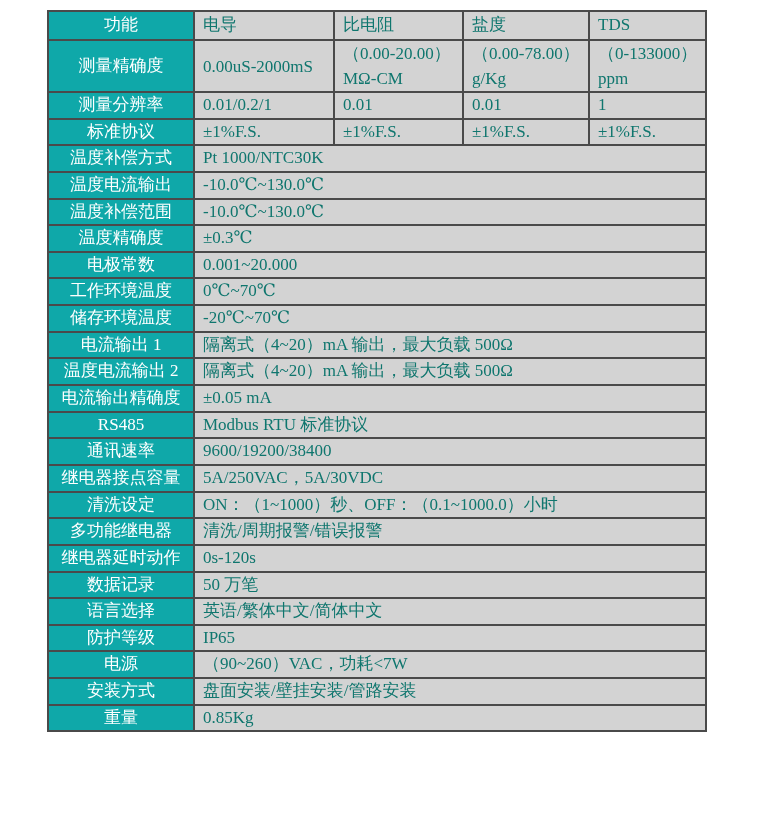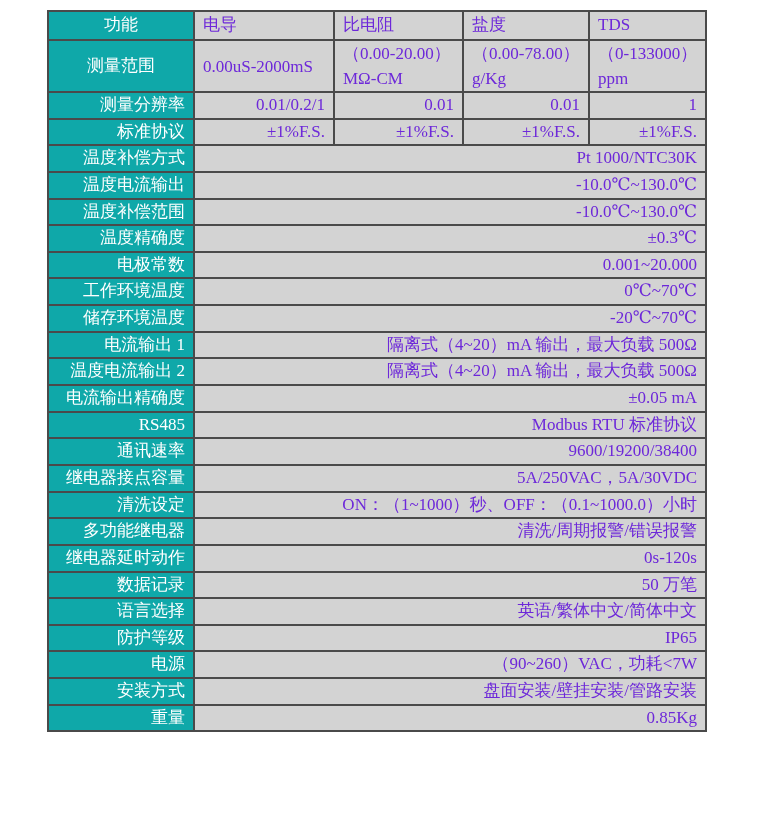--- a/index.html
+++ b/index.html
@@ -29,26 +29,26 @@
   }
   td.label{
     background:#0fa8a9;
     color:#ffffff;
     text-align:center;
     padding:0 2px;
     font-size:16.5px;
   }
   td.val{
     background:#d3d3d3;
-    color:#6d28d9;
+    color:#0f766e;
     text-align:left;
   }
   tr.r-head td{height:27px;}
   tr.r-range td{height:49px;}
-  tr.r-std td{height:24px;text-align:right;}
+  tr.r-std td{height:24px;}
   .cell-lines{
     display:flex;
     flex-direction:column;
     justify-content:center;
     height:100%;
   }
   .cell-lines span{display:block;line-height:25px;}
 </style>
 </head>
 <body>
@@ -66,21 +66,21 @@
     <tbody>
         <tr class="r-head">
       <td class="label">功能</td>
       <td class="val">电导</td>
       <td class="val">比电阻</td>
       <td class="val">盐度</td>
       <td class="val">TDS</td>
     </tr>
 
     <tr class="r-range">
-      <td class="label">测量范围</td>
+      <td class="label">测量精确度</td>
       <td class="val">
         <div class="cell-lines">
           <span>0.00uS-2000mS</span>
           <span></span>
         </div>
       </td>
       <td class="val">
         <div class="cell-lines">
           <span>（0.00-20.00）</span>
           <span>MΩ-CM</span>

